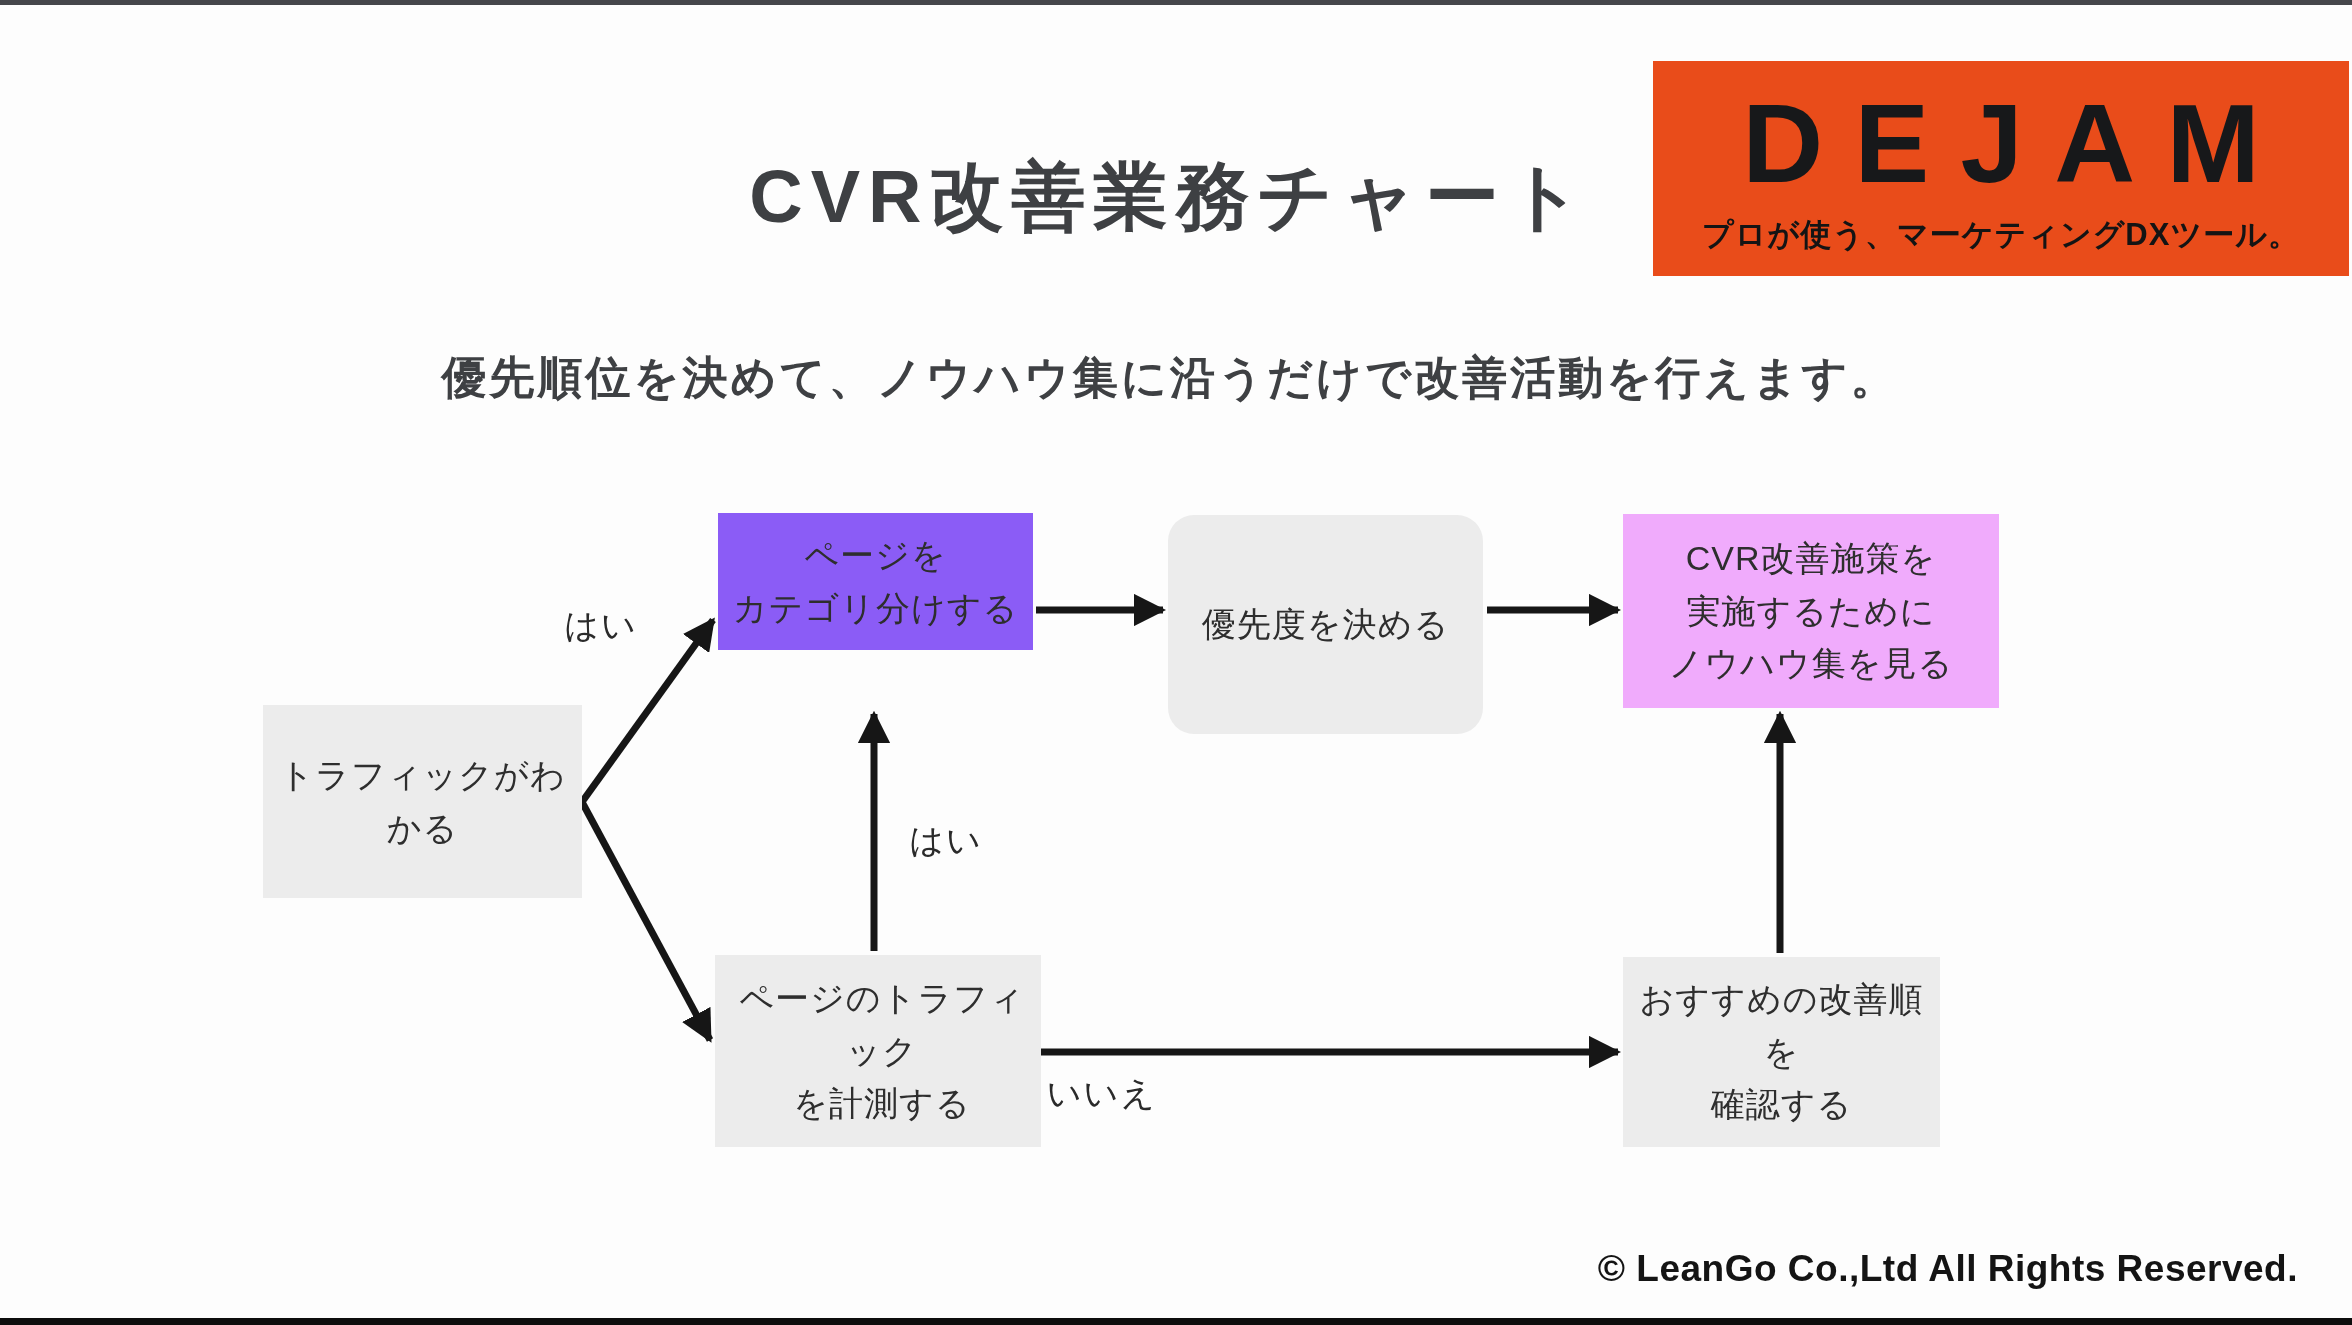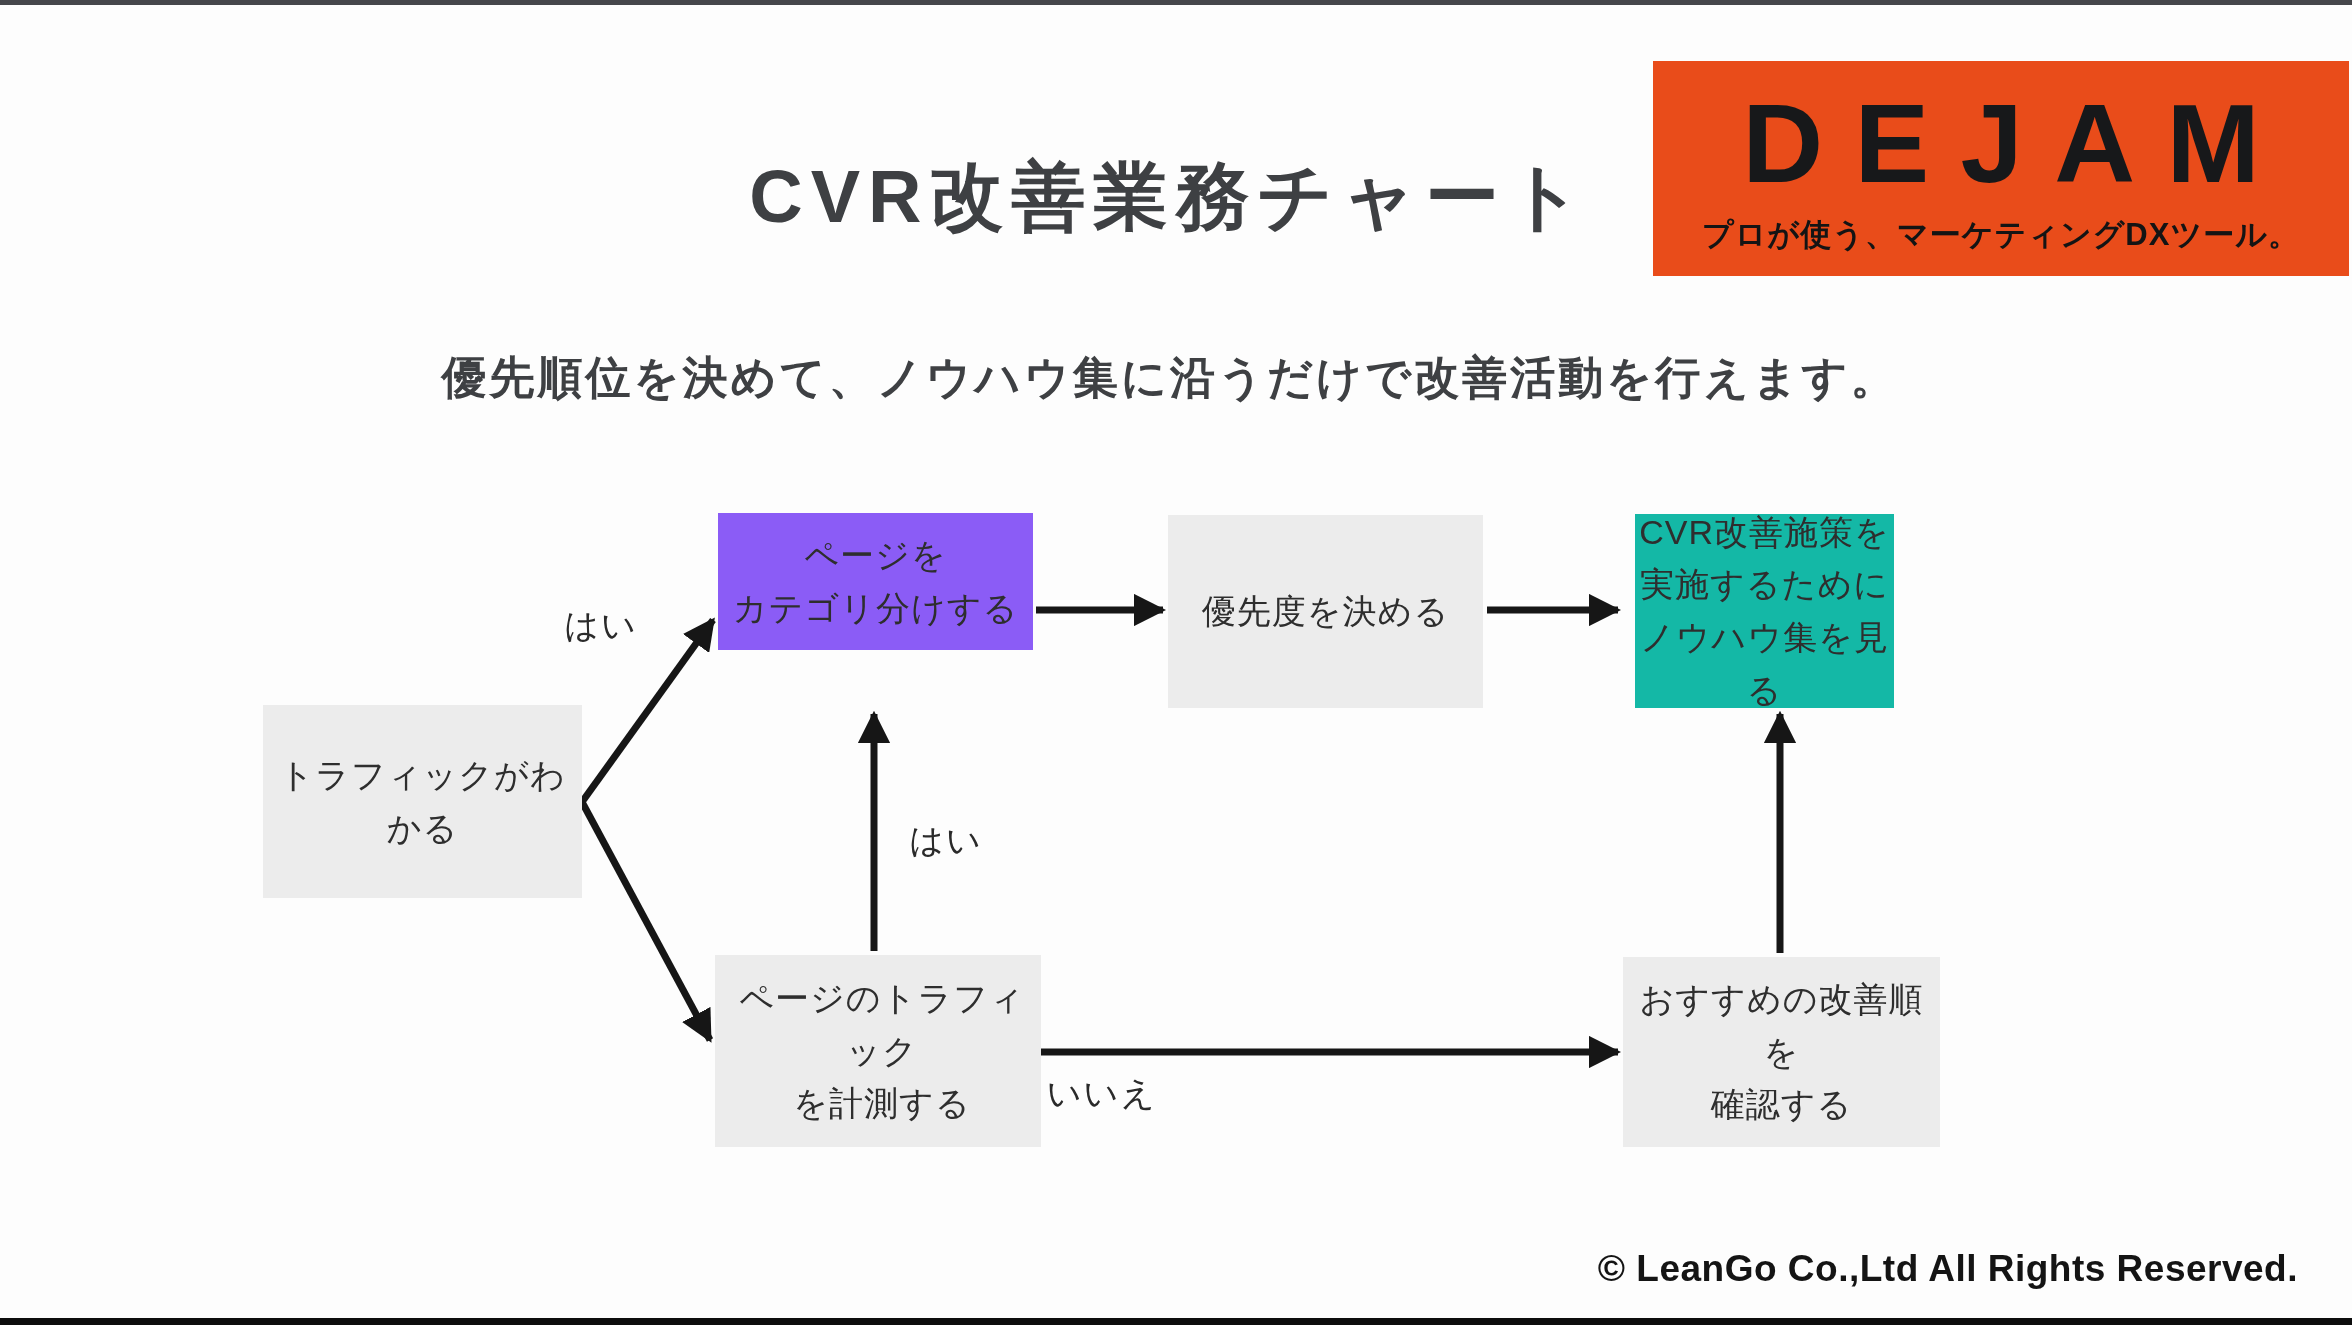--- a/index.html
+++ b/index.html
@@ -101,26 +101,26 @@
           <div class="node-text">
             <div>トラフィックがわかる</div>
           </div>
         </div>
         <div class="node" style="left: 718px; top: 513px; width: 315px; height: 137px; background: #8b5cf6; color: rgb(46, 46, 46);">
           <div class="node-text">
             <div>ページを</div>
             <div>カテゴリ分けする</div>
           </div>
         </div>
-        <div class="node" style="left: 1168px; top: 515px; width: 315px; height: 193px; background: rgb(236, 236, 236); color: rgb(46, 46, 46);">
+        <div class="node" style="left: 1168px; top: 515px; width: 315px; height: 219px; background: rgb(236, 236, 236); color: rgb(46, 46, 46); border-radius: 26px;">
           <div class="node-text">
             <div>優先度を決める</div>
           </div>
         </div>
-        <div class="node" style="left: 1623px; top: 514px; width: 259px; height: 194px; background: #14b8a6; color: rgb(46, 46, 46); margin-left: 12px;">
+        <div class="node" style="left: 1623px; top: 514px; width: 376px; height: 194px; background: #f0abfc; color: rgb(46, 46, 46);">
           <div class="node-text">
             <div>CVR改善施策を</div>
             <div>実施するために</div>
             <div>ノウハウ集を見る</div>
           </div>
         </div>
         <div class="node" style="left: 715px; top: 955px; width: 318px; height: 192px; background: rgb(236, 236, 236); color: rgb(46, 46, 46); padding-left: 8px;">
           <div class="node-text">
             <div>ページのトラフィック</div>
             <div>を計測する</div>

